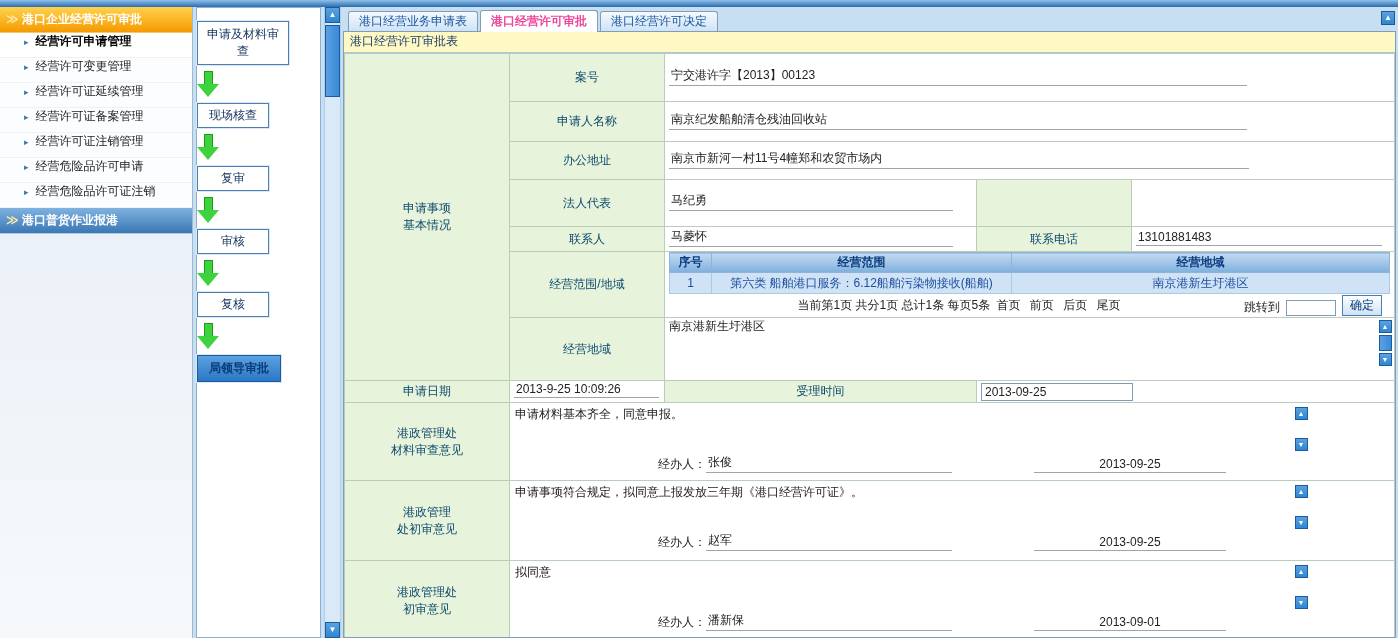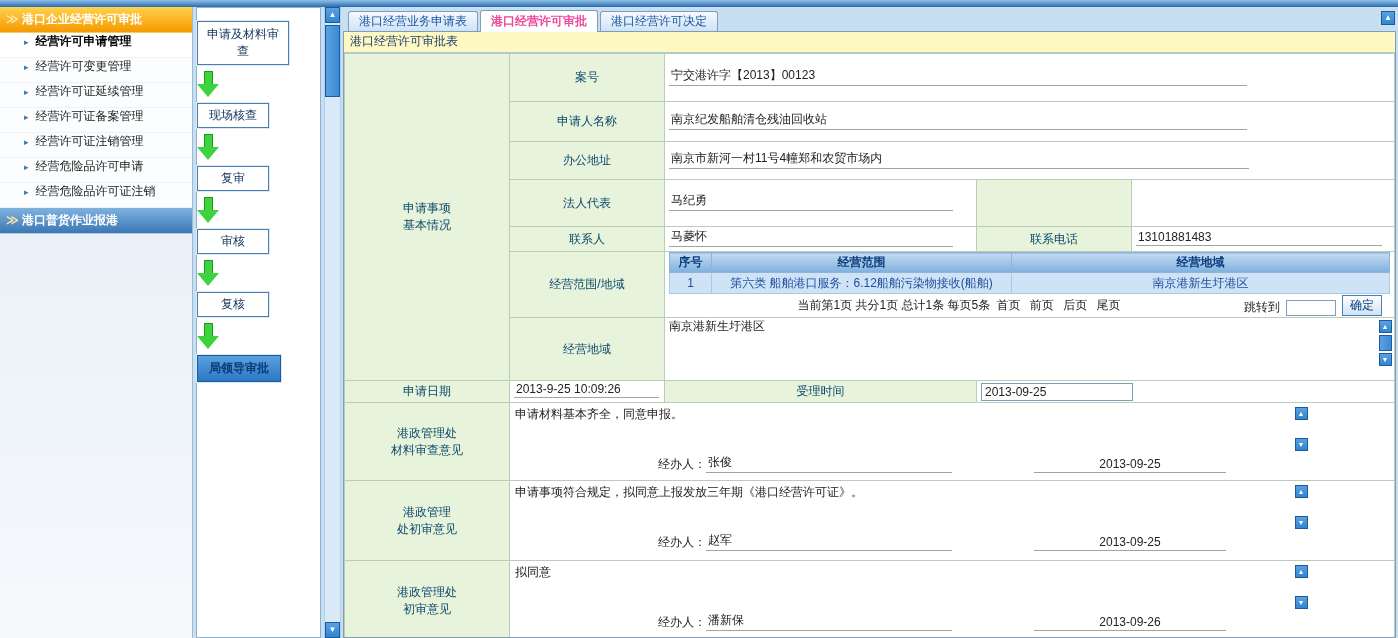--- a/index.html
+++ b/index.html
@@ -352,21 +352,21 @@
             <div class="op-text">
               <span>拟同意</span>
               <div class="op-scroll">
                 <div class="mini-btn"><span>▲</span></div>
                 <div class="mini-btn"><span>▼</span></div>
               </div>
             </div>
             <div class="op-line">
               <span class="op-handler-label">经办人：</span>
               <span class="uline u-name">潘新保</span>
-              <span class="uline u-date">2013-09-26</span>
+              <span class="uline u-date">2013-09-01</span>
             </div>
           </td>
         </tr>
 
       </tbody>
         </table>
     </div>
   </div>
 </div>
 

